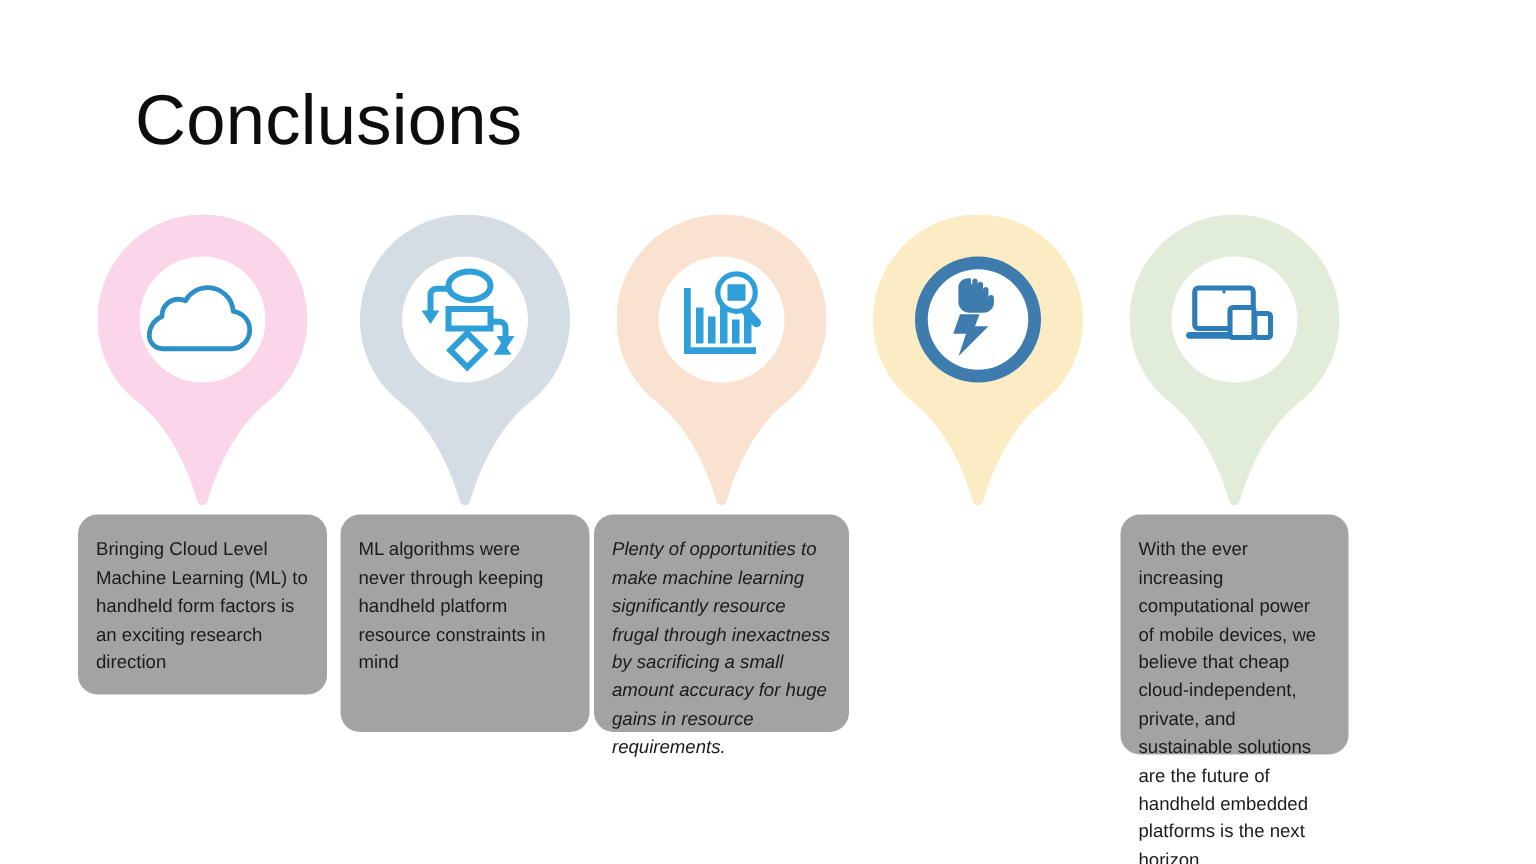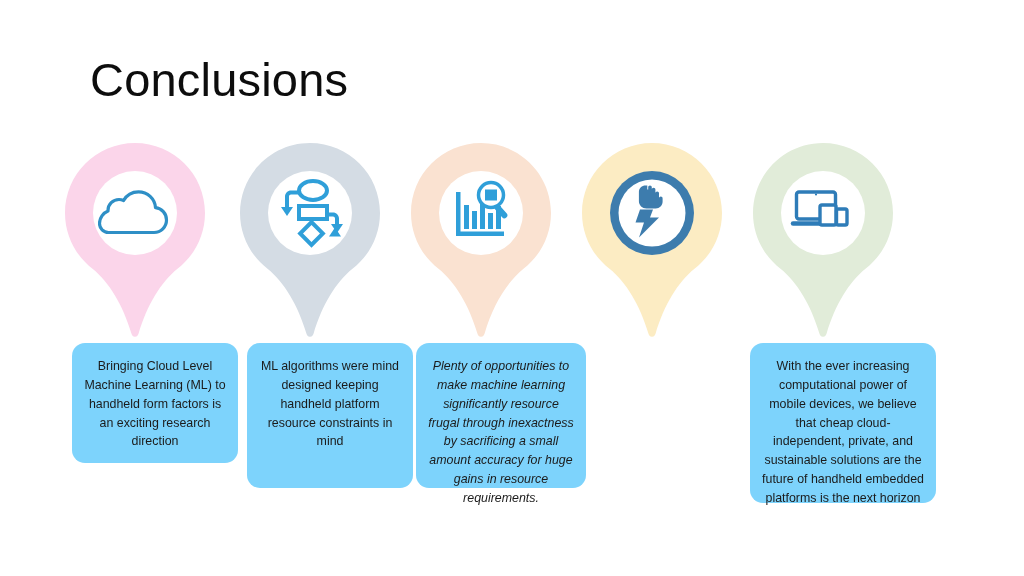--- a/index.html
+++ b/index.html
@@ -55,29 +55,28 @@
     transform: translateX(-50%);
     width: 74px;
     height: 74px;
   }
   .pin-icon svg { display: block; width: 74px; height: 74px; }
   
   .card {
     position: absolute;
     left: 50%;
     transform: translateX(-50%);
-    background: #7dd3fc;
+    background: #a3a3a3;
     border-radius: 13px;
     box-sizing: border-box;
     padding: 14px 12px 10px 12px;
-    text-align: center;
+    text-align: left;
     font-size: 12.4px;
     line-height: 1.52;
     color: #1b1b1b;
-    margin-left: 20px;
   }
   .card-text { display: block; }
 </style>
 </head>
 <body>
 
 <div id="slide">
 
   <div id="page-title">Conclusions</div>
 
@@ -115,21 +114,21 @@
             <path d="M26 16.5h-8c-3.3 0-6 2.7-6 6v12.5h4V22.5c0-1.1 0.9-2 2-2h8z"></path>
             <path d="M8 33h12l-6 9z"></path>
             <path d="M54 38.5h6c3.3 0 6 2.7 6 6v11h-4v-11c0-1.1-0.9-2-2-2h-6z"></path>
             <path d="M56 53.5h12l-6 9z" transform="rotate(180 62 58)"></path>
             <path d="M58 50h12l-6 9z"></path>
           </g>
         </svg>
       </div>
     </div>
     <div class="card" style="top:343px; width:166px; height:145px;">
-      <span class="card-text">ML algorithms were mind designed keeping handheld platform resource constraints in mind</span>
+      <span class="card-text">ML algorithms were never through keeping handheld platform resource constraints in mind</span>
     </div>
   </div>
 
   <div class="column" style="left:381px;font-style:italic;">
     <div class="pin">
       <svg viewBox="0 0 140 195" xmlns="http://www.w3.org/2000/svg">
         <path d="M70 0C31.3 0 0 31.3 0 70c0 22.7 10.8 42.9 27.5 55.7C44 139 58 162 66.4 190.5c0.6 2 1.3 3.2 3.6 3.2s2.9-1.2 3.6-3.2C82 162 96 139 112.5 125.7 129.2 112.9 140 92.7 140 70 140 31.3 108.7 0 70 0Z" fill="#fae2d1"></path>
         <circle cx="70" cy="70" r="42" fill="#ffffff"></circle>
       </svg>
       <div class="pin-icon" style="top:29px;">
@@ -185,18 +184,18 @@
           <g fill="none" stroke="#2e7cb8" stroke-width="3.4" stroke-linejoin="round">
             <rect x="10.5" y="19" width="39" height="27" rx="2.5"></rect>
             <path d="M7 50.5h46.5" stroke-linecap="round" stroke-width="4.5"></path>
             <rect x="34" y="32" width="16" height="20" rx="2" fill="#ffffff"></rect>
             <rect x="50.5" y="36" width="10.5" height="16" rx="1.8" fill="#ffffff"></rect>
           </g>
           <circle cx="30" cy="21.5" r="1.1" fill="#2e7cb8"></circle>
         </svg>
       </div>
     </div>
-    <div class="card" style="top:343px; width:186px; height:160px;">
+    <div class="card" style="top:343px; width:152px; height:160px;">
       <span class="card-text">With the ever increasing computational power of mobile devices, we believe that cheap cloud-independent, private, and sustainable solutions are the future of handheld embedded platforms is the next horizon</span>
     </div>
   </div>
 
 </div>
 
 </body></html>

